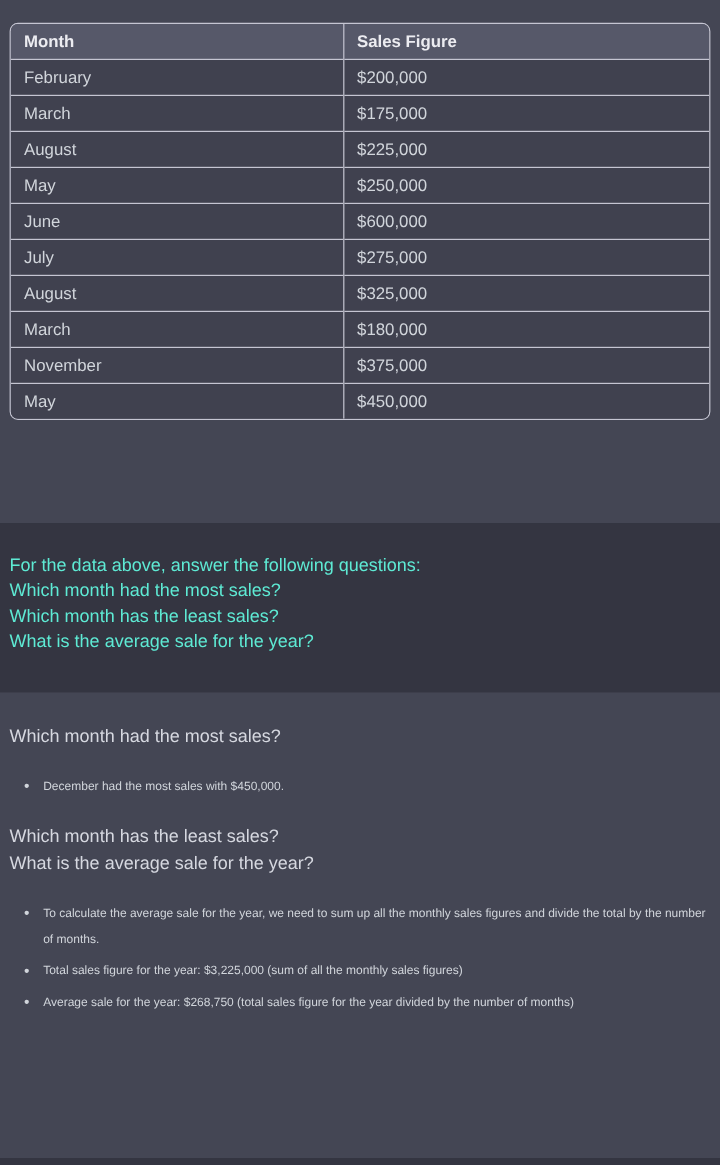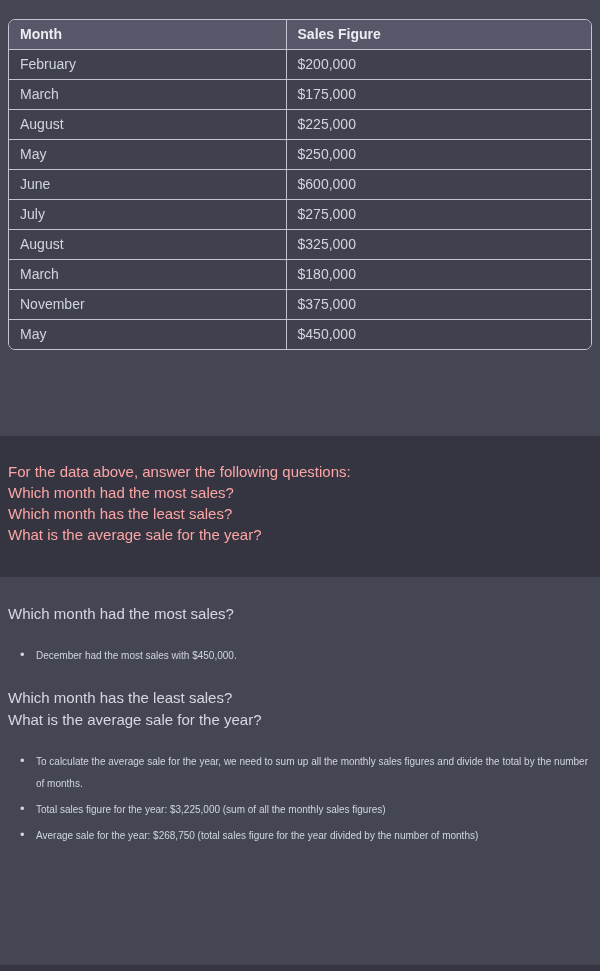--- a/index.html
+++ b/index.html
@@ -53,21 +53,21 @@
     border-top: 1px solid #c5c5d2;
   }
 
   
   .msg-user {
     height: 141px;
     background: #343541;
     padding: 25px 8px 0 8px;
   }
   .user-line {
-    color: #fca5a5;
+    color: #5eead4;
     font-size: 15px;
     line-height: 21px;
     font-weight: 500;
   }
 
   
   .msg-assistant-answer {
     height: 388px;
     background: #444654;
     padding: 26px 8px 0 8px;

